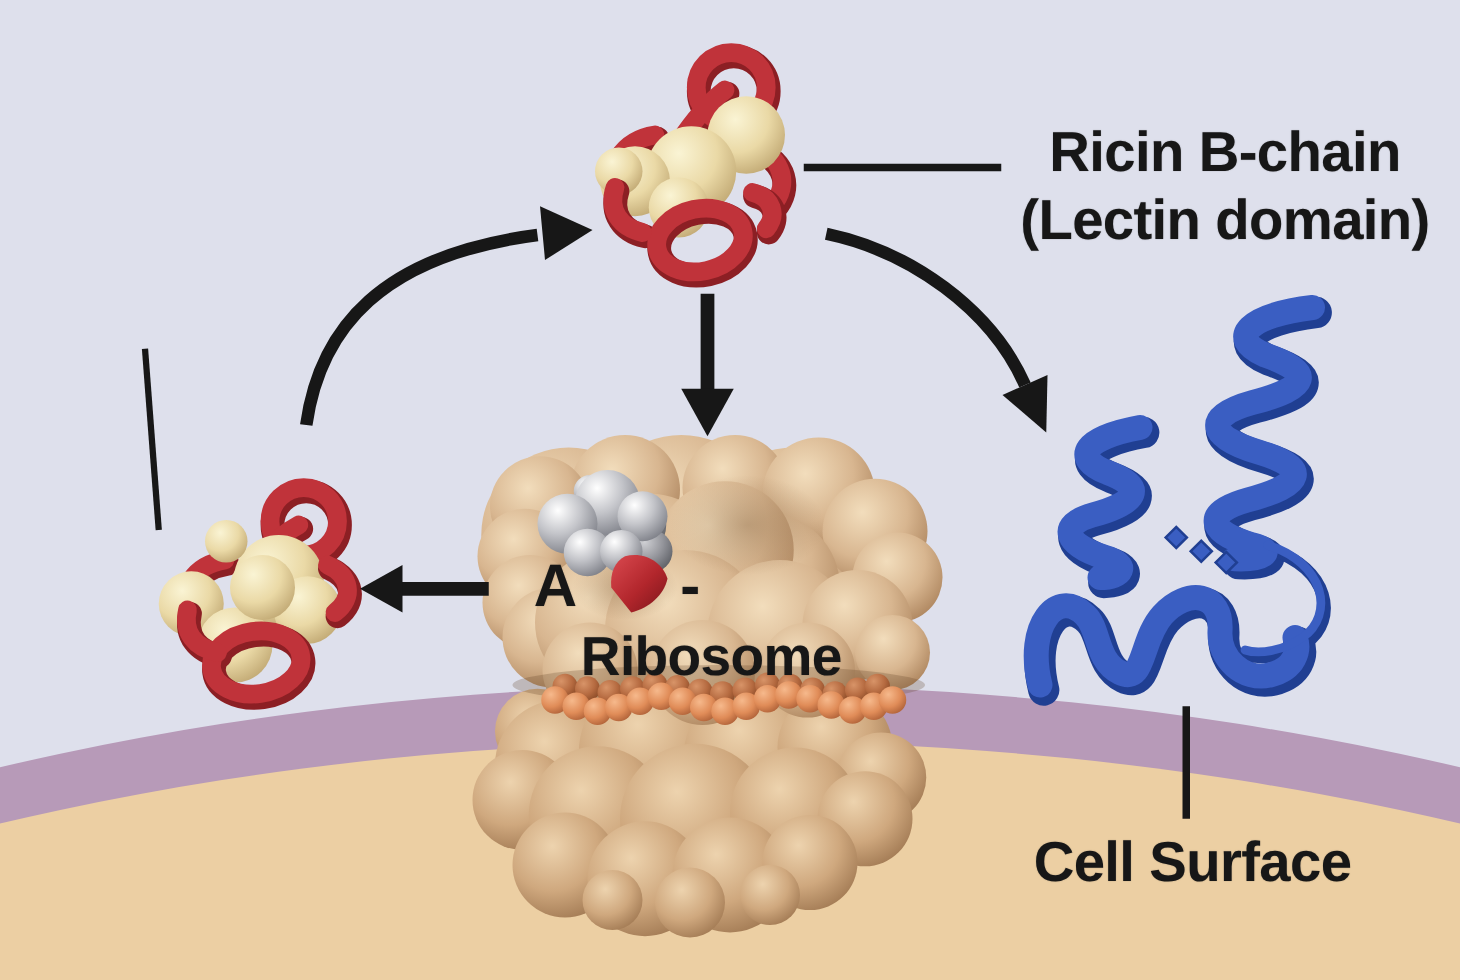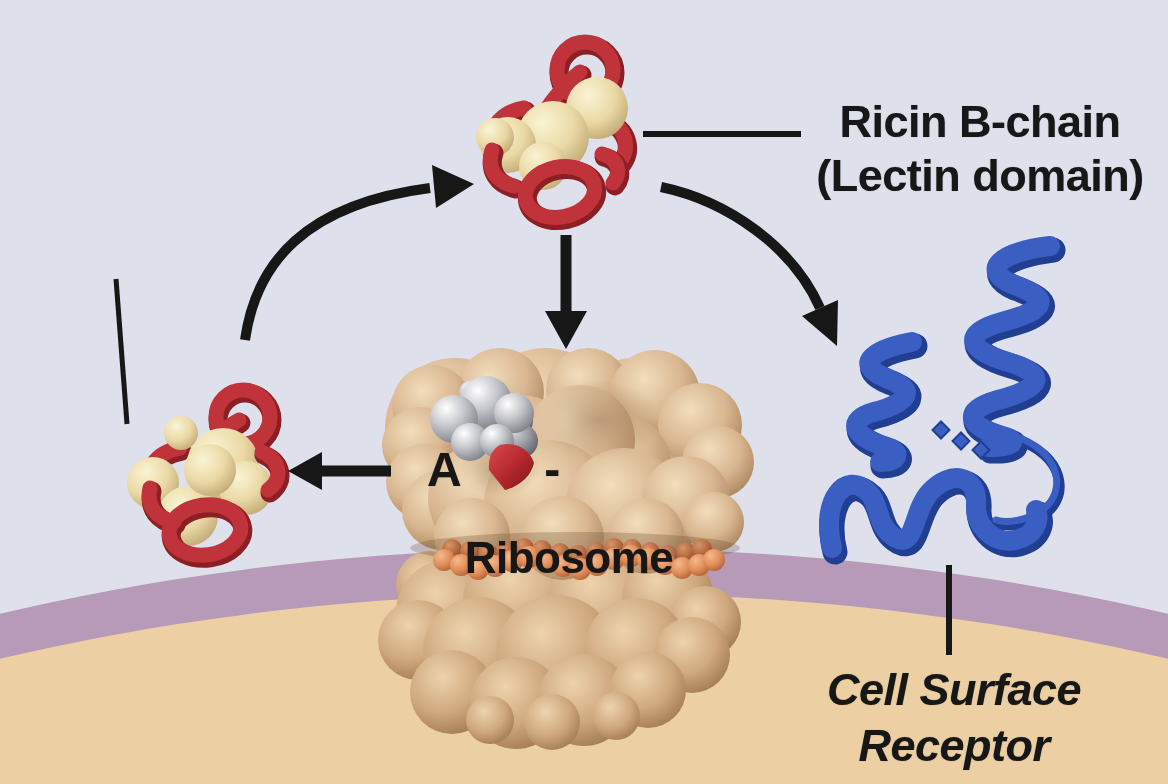--- a/index.html
+++ b/index.html
@@ -26,24 +26,24 @@
   .bl-thin-d{fill:none;stroke:var(--receptor-blue-dark);stroke-width:10;stroke-linecap:round;}
   .diamond{fill:var(--receptor-blue);stroke:var(--receptor-blue-dark);stroke-width:2;}
   .lbl{
     position:absolute;color:var(--ink);font-weight:700;text-align:center;
     font-size:45px;line-height:1.16;letter-spacing:-0.5px;
     text-shadow:0 0 1px rgba(30,30,30,.35);
     user-select:none;
   }
   #lbl-ricin-a{left:8px;top:158px;width:235px;}
   #lbl-ricin-b{left:778px;top:95px;width:404px;line-height:1.2;}
-  #lbl-ribosome{left:408px;top:500px;width:322px;font-size:44px;margin-top:32px;}
+  #lbl-ribosome{left:408px;top:500px;width:322px;font-size:44px;}
   #lbl-adenine{left:418px;top:442px;width:52px;font-size:48px;}
   #lbl-minus{left:530px;top:442px;width:44px;font-size:48px;}
-  #lbl-receptor{left:758px;top:662px;width:392px;line-height:1.24;font-style:italic;}
+  #lbl-receptor{left:758px;top:662px;width:392px;line-height:1.24;}
   .lbl span{display:block;}
 </style>
 </head>
 <body>
 
 <div class="scene">
 
 <svg width="1168" height="784" viewBox="0 0 1168 784">
   <defs>
     <radialGradient id="gTan" cx="38%" cy="32%" r="78%">
@@ -307,16 +307,15 @@
 
   <div class="lbl" id="lbl-ricin-b">
     <span>Ricin B-chain</span>
     <span>(Lectin domain)</span>
   </div>
   <div class="lbl" id="lbl-ribosome">Ribosome</div>
   <div class="lbl" id="lbl-adenine">A</div>
   <div class="lbl" id="lbl-minus">-</div>
   <div class="lbl" id="lbl-receptor">
     <span>Cell Surface</span>
-    <span>Receptor</span>
   </div>
 
 </div>
 
 </body></html>

